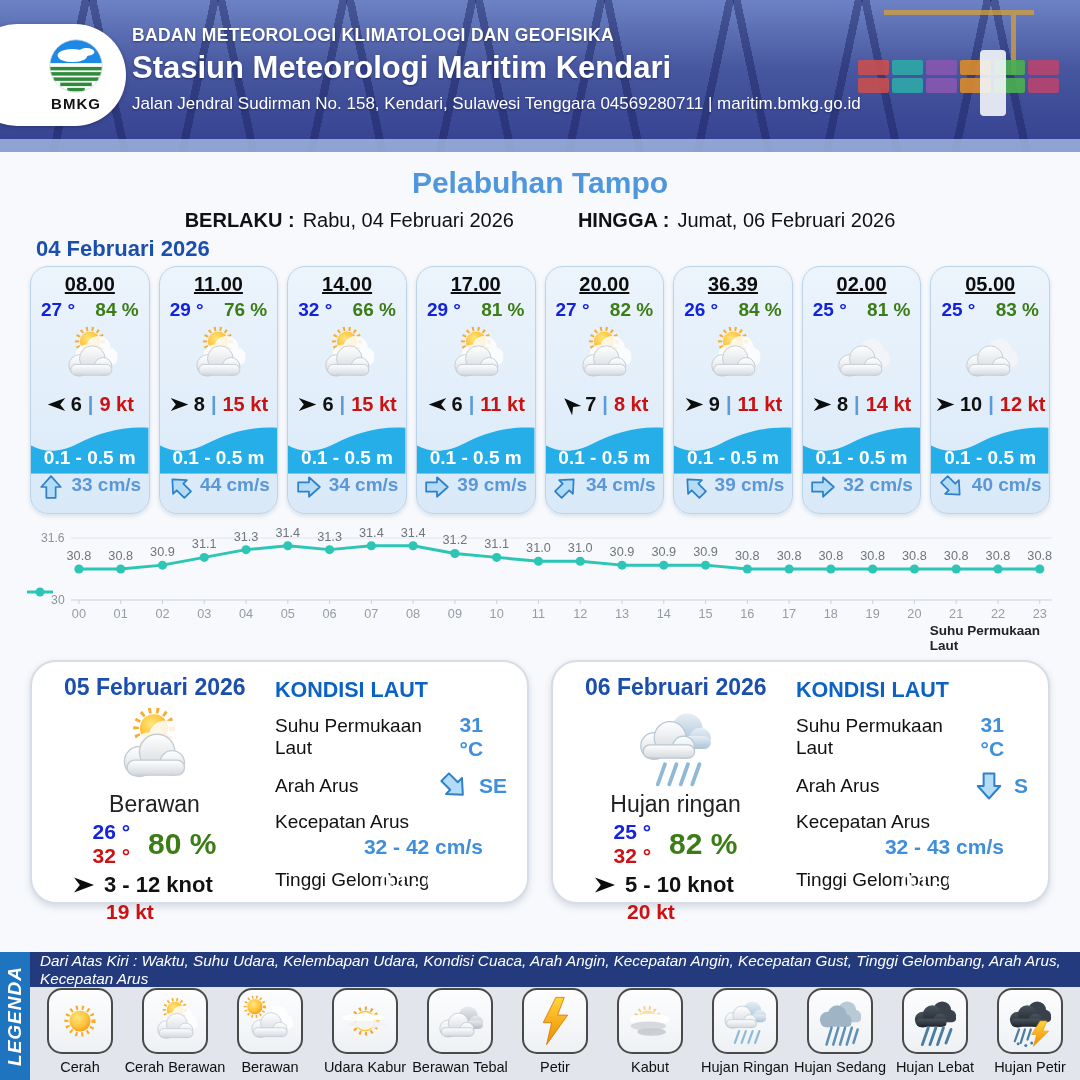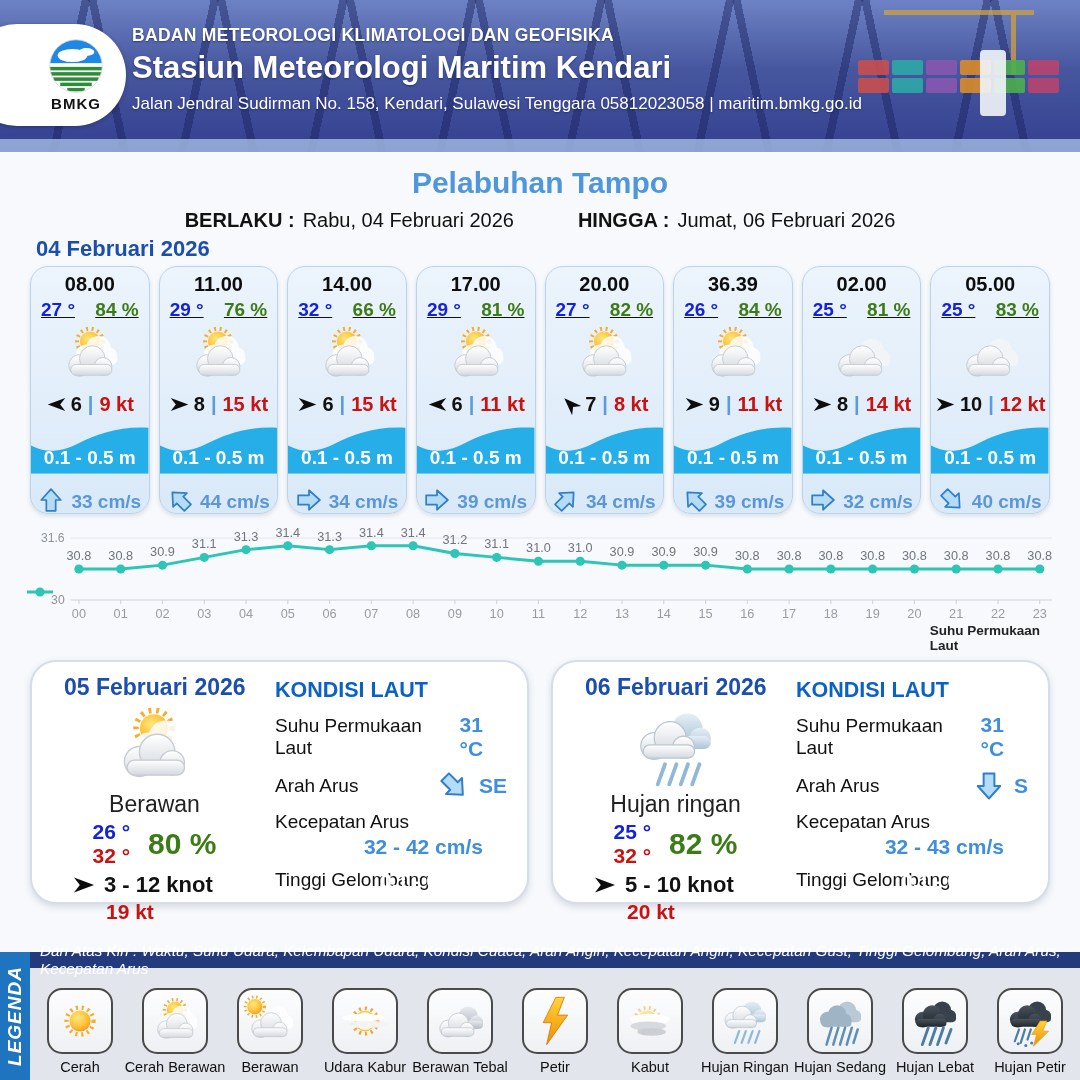--- a/index.html
+++ b/index.html
@@ -41,35 +41,35 @@
   .h2{font-size:30px;line-height:34px;font-weight:800;color:#4f97dc;margin-top:2px;}
   .validity{margin-top:9px;font-size:20px;display:flex;justify-content:center;gap:64px;}
   .validity b{font-weight:800;}
   .validity span{margin-left:8px;font-weight:400;}
 
   
   .fdate{margin:4px 0 2px 36px;font-size:22px;line-height:26px;font-weight:800;color:#1b4fae;}
   .cards{display:flex;gap:9px;padding:0 30px;margin-top:4px;height:248px;}
   .fcard{flex:1;background:linear-gradient(180deg,#ecf4fc 0%,#d9e9f8 100%);border:1px solid #bdd3e8;
          border-radius:18px;overflow:hidden;display:flex;flex-direction:column;box-shadow:0 2px 4px rgba(80,110,150,.18);}
-  .ftime{text-align:center;font-size:20px;font-weight:800;margin-top:6px;color:#0d0d0d;}
-  .frow{display:flex;justify-content:space-between;padding:0 10px;margin-top:3px;font-size:19px;font-weight:800;text-decoration:underline;}
+  .ftime{text-align:center;font-size:20px;font-weight:800;margin-top:6px;color:#0d0d0d;text-decoration:underline;}
+  .frow{display:flex;justify-content:space-between;padding:0 10px;margin-top:3px;font-size:19px;font-weight:800;}
   .t{color:#1322dd;}
   .h{color:#3c7c17;}
   .ficon{height:70px;display:flex;align-items:center;justify-content:center;}
   .ficon svg{width:70px;height:66px;}
   .fwind{display:flex;align-items:center;justify-content:center;gap:4px;height:30px;font-size:20px;font-weight:800;}
   .dart{width:21px;height:21px;}
   .ws{color:#111;}
   .sep{color:#5a9bd8;font-weight:700;margin:0 2px;}
   .wg{color:#cb1212;}
   .fwave{position:relative;height:56px;margin-top:auto;}
   .fwave svg{position:absolute;inset:0;width:100%;height:100%;}
   .wavetext{position:absolute;left:0;right:0;bottom:5px;text-align:center;color:#fff;font-size:19px;font-weight:800;}
-  .fcur{height:40px;display:flex;align-items:flex-end;justify-content:center;gap:7px;font-size:19px;font-weight:800;color:#5a97d8;}
+  .fcur{height:40px;display:flex;align-items:flex-start;justify-content:center;gap:7px;font-size:19px;font-weight:800;color:#5a97d8;}
   .curarrow{width:26px;height:26px;}
 
   
   .chartwrap{padding:0 26px;margin-top:10px;}
   .chartwrap svg{width:100%;height:104px;display:block;}
   .chart-legend{display:flex;align-items:center;justify-content:center;gap:7px;height:20px;font-size:13.5px;font-weight:bold;color:#222;}
 
   
   .days{display:flex;gap:22px;padding:0 30px;margin-top:12px;height:244px;}
   .daycard{flex:1;background:#fff;border:2px solid #d6dde6;border-radius:26px;box-shadow:0 3px 7px rgba(60,80,110,.18);
@@ -96,21 +96,21 @@
   .arrowv svg{width:30px;height:30px;}
   .kecval{text-align:right;font-size:21px;font-weight:800;color:#3f8fdc;margin-top:2px;padding-right:28px;}
   .wavebadge{position:relative;width:160px;height:52px;align-self:flex-end;margin-top:6px;margin-right:2px;}
   .wavebadge svg{position:absolute;inset:0;width:100%;height:100%;}
   .wavebadge span{position:absolute;left:0;right:0;bottom:4px;text-align:center;color:#fff;font-size:20px;font-weight:800;}
 
   
   .legend{position:absolute;left:0;right:0;bottom:0;height:128px;background:#e2e6ec;}
   .legend-band{position:absolute;left:0;top:0;bottom:0;width:30px;background:#1f74c0;display:flex;align-items:center;justify-content:center;}
   .legend-band span{transform:rotate(-90deg);color:#fff;font-size:19px;font-weight:800;font-style:italic;letter-spacing:1px;white-space:nowrap;}
-  .legend-strip{position:absolute;left:30px;right:0;top:0;height:16px;background:#233b7d;color:#fff;display:flex;align-items:center;
+  .legend-strip{position:absolute;left:30px;right:0;top:0;height:35px;background:#233b7d;color:#fff;display:flex;align-items:center;
                 font-size:15.3px;font-style:italic;padding-left:10px;box-sizing:border-box;}
   .legend-items{position:absolute;left:30px;right:0;top:29px;bottom:0;display:flex;justify-content:space-evenly;align-items:flex-start;padding-top:7px;}
   .litem{display:flex;flex-direction:column;align-items:center;width:90px;}
   .lbox{width:62px;height:62px;border:2px solid #4a4a4a;border-radius:15px;background:linear-gradient(180deg,#fdfdfe,#eef1f4);
         display:flex;align-items:center;justify-content:center;}
   .lbox svg{width:54px;height:54px;}
   .llabel{margin-top:5px;font-size:14.5px;color:#111;text-align:center;white-space:nowrap;}
 
   .sprite{position:absolute;width:0;height:0;overflow:hidden;}
 </style>
@@ -307,21 +307,21 @@
             <rect x="22" y="57" width="20" height="4" fill="#2e8b3a"></rect>
           </g>
           <circle cx="32" cy="32" r="30" fill="none" stroke="#d5d8dc" stroke-width="1"></circle>
         </svg>
         <div class="logo-word">BMKG</div>
       </div>
     </div>
     <div class="hdr-text">
       <div class="hdr-agency">BADAN METEOROLOGI KLIMATOLOGI DAN GEOFISIKA</div>
       <div class="hdr-station">Stasiun Meteorologi Maritim Kendari</div>
-      <div class="hdr-address">Jalan Jendral Sudirman No. 158, Kendari, Sulawesi Tenggara  05812023058 | maritim.bmkg.go.id</div>
+      <div class="hdr-address">Jalan Jendral Sudirman No. 158, Kendari, Sulawesi Tenggara  04569280711 | maritim.bmkg.go.id</div>
     </div>
   </div>
 
   <div class="titleblock">
     <div class="h2">Pelabuhan Tampo</div>
     <div class="validity">
       <div><b>BERLAKU :</b><span>Rabu, 04 Februari 2026</span></div>
       <div><b>HINGGA :</b><span>Jumat, 06 Februari 2026</span></div>
     </div>
   </div>

